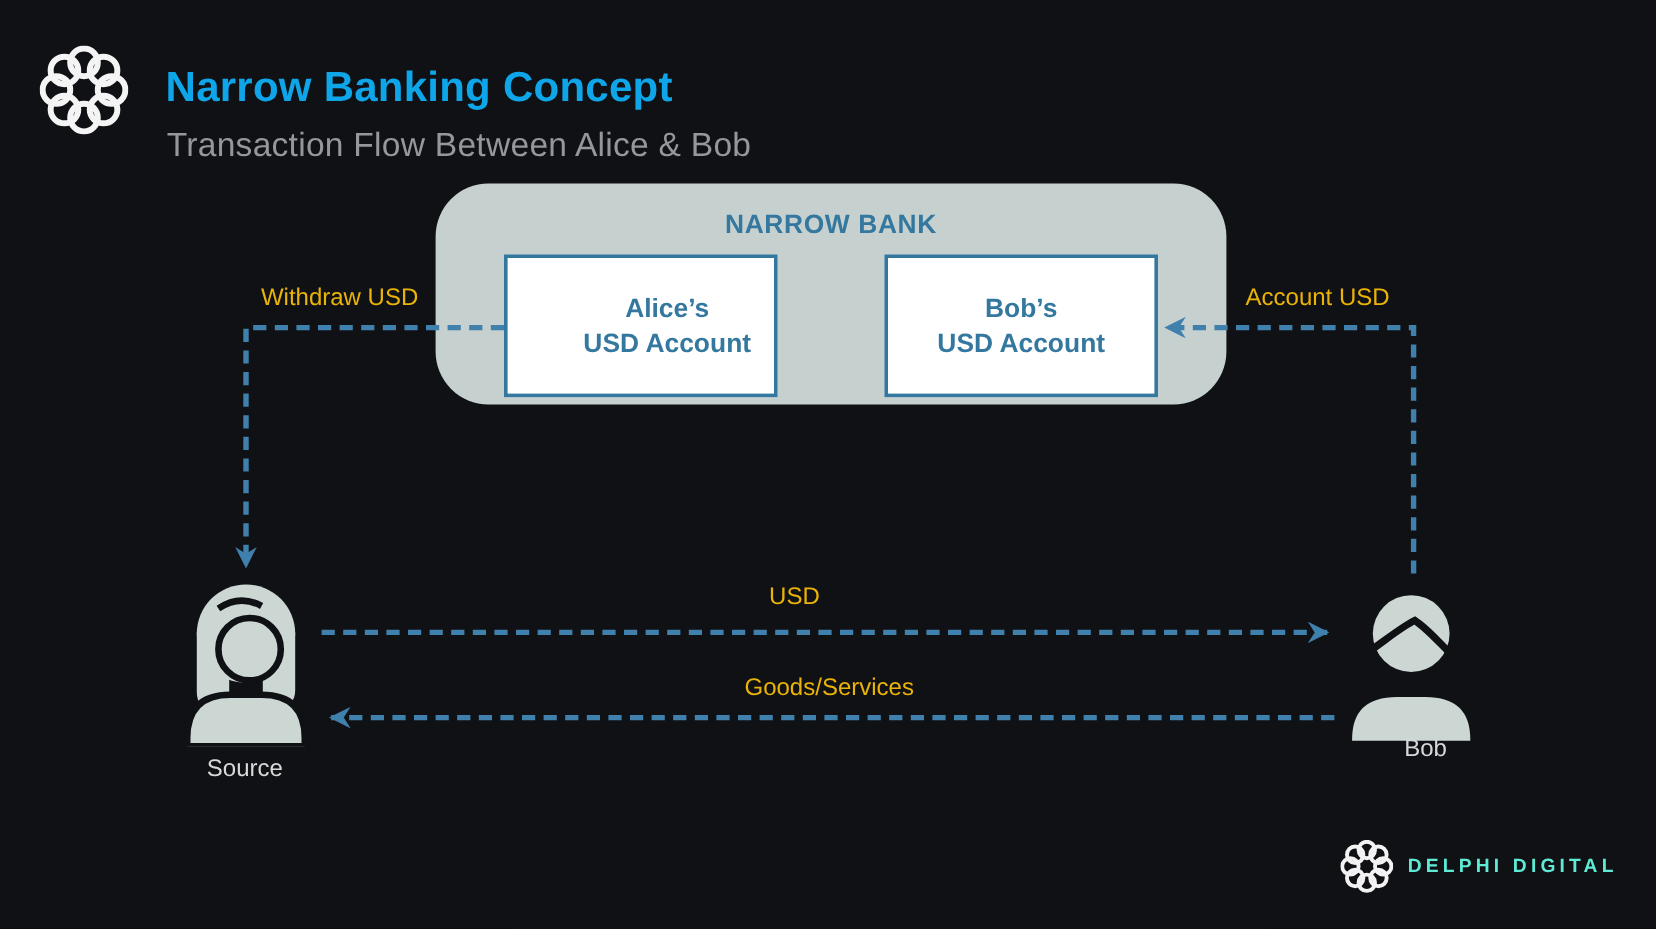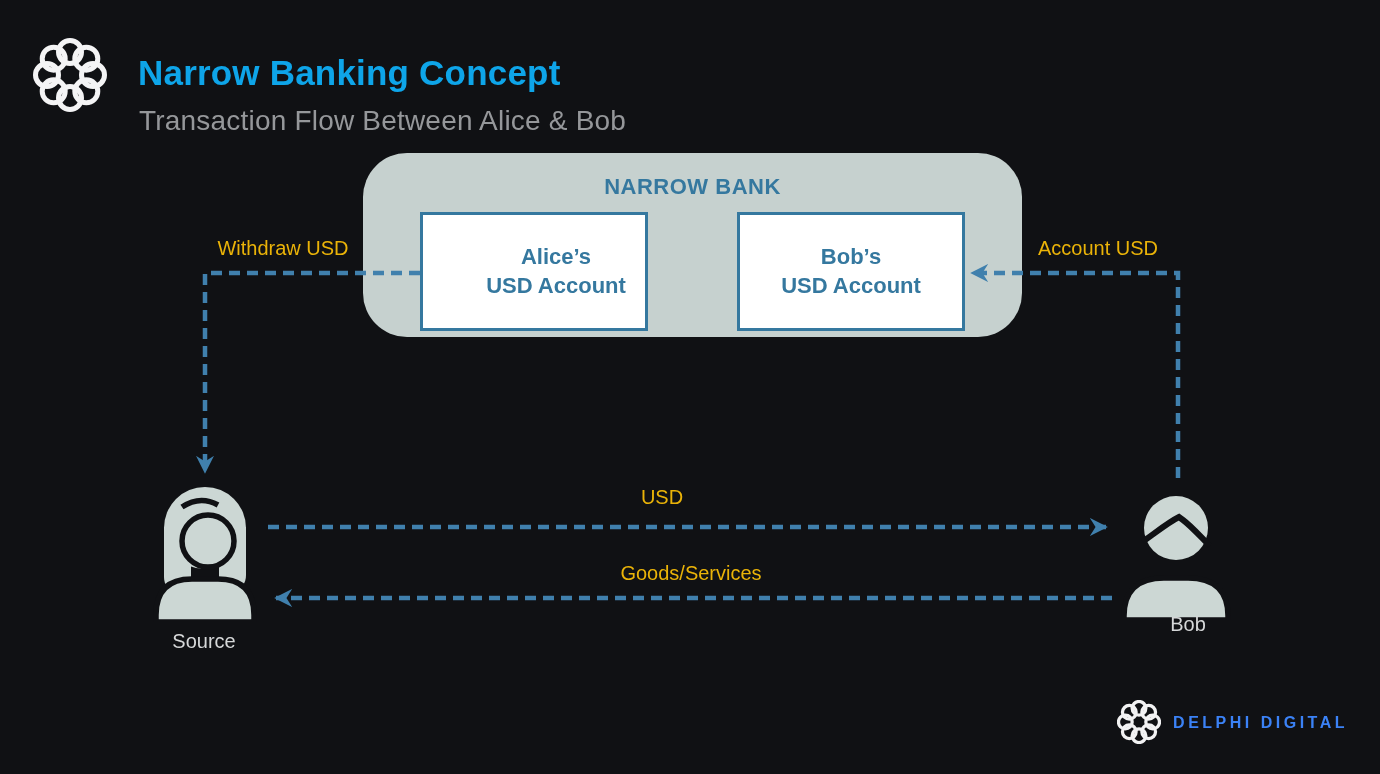--- a/index.html
+++ b/index.html
@@ -54,21 +54,21 @@
     color: #d6d8d9; font-size: 20px; font-weight: 400;
   }
   
   .source-text {
     position: absolute; left: 38px; top: 690px;
     color: #9a9c9e; font-size: 21px; font-weight: 400; letter-spacing: 0.2px;
   }
   .brand { position: absolute; right: 32px; top: 700px; display: flex; align-items: center; }
   .brand-icon { width: 44px; height: 44px; margin-right: 12px; }
   .brand-name {
-    color: #3b82f6; font-size: 16px; font-weight: 700; letter-spacing: 3.5px; margin-top: 2px;
+    color: #5eead4; font-size: 16px; font-weight: 700; letter-spacing: 3.5px; margin-top: 2px;
   }
 </style>
 </head>
 <body>
 
 <div class="canvas">
 
   <svg class="header-logo" viewBox="0 0 74 74">
     <g fill="none" stroke="#f4f4f5" stroke-width="5">
       <circle cx="37" cy="14" r="11.5"></circle>

